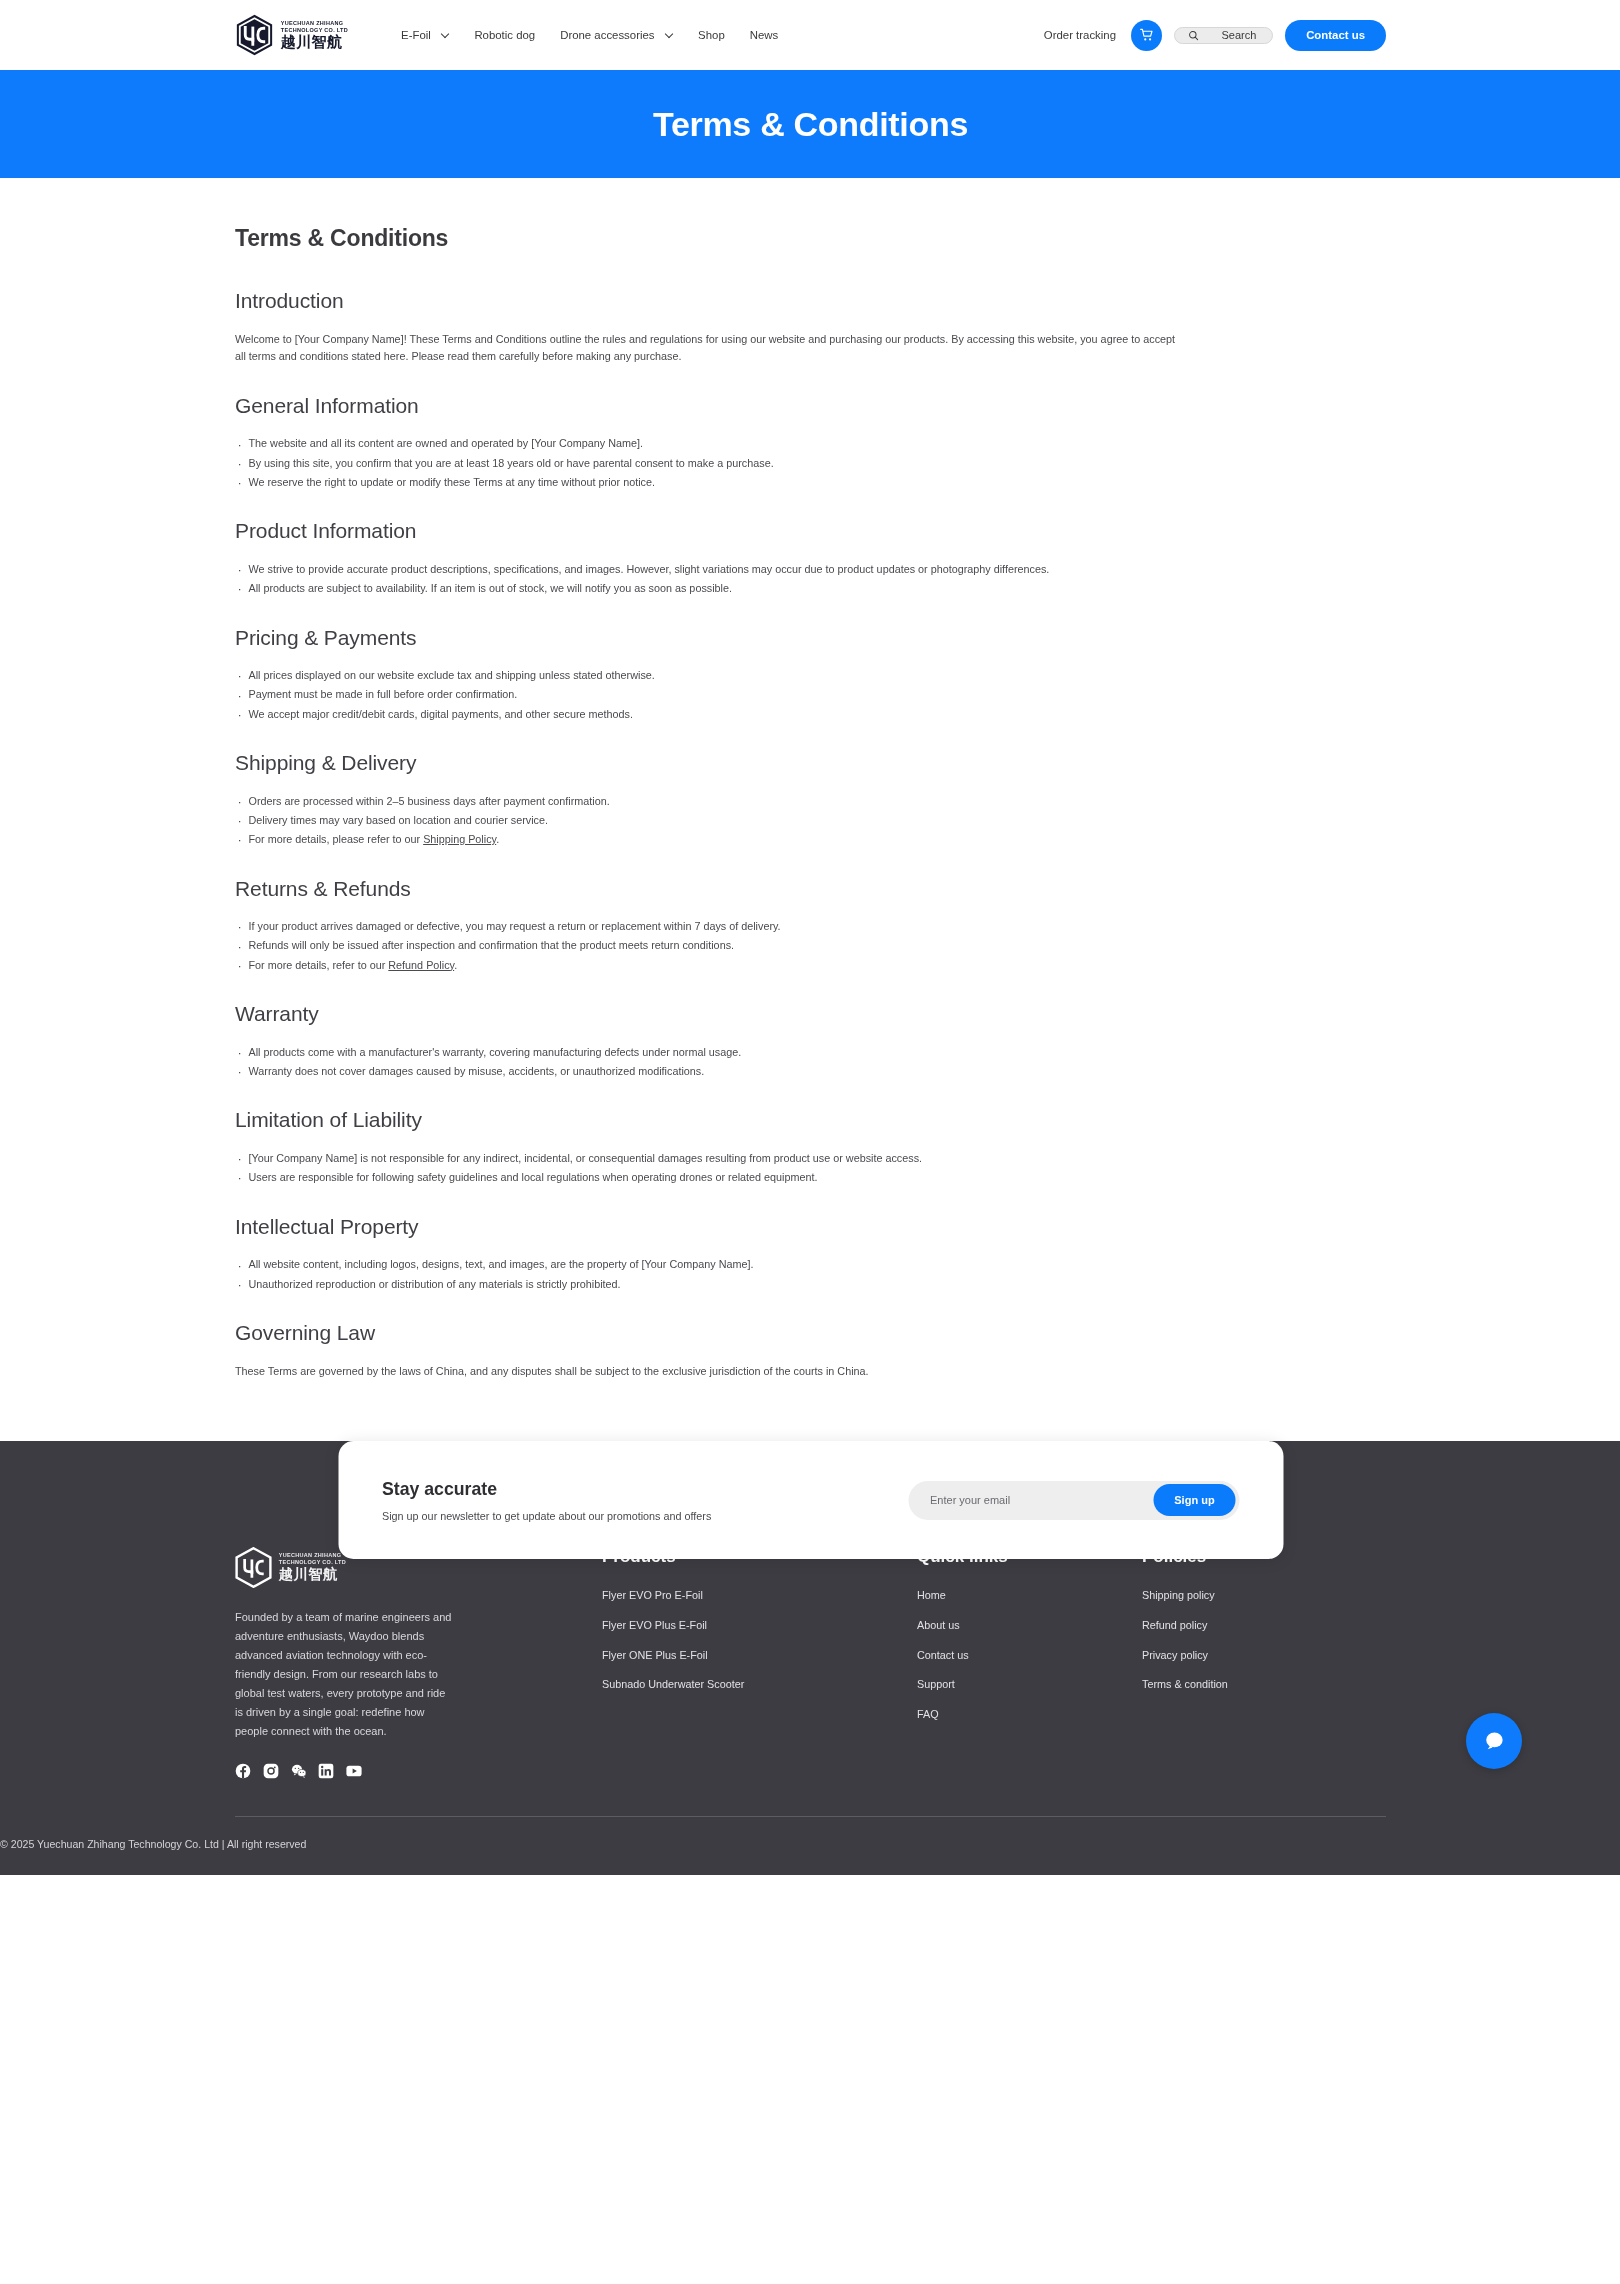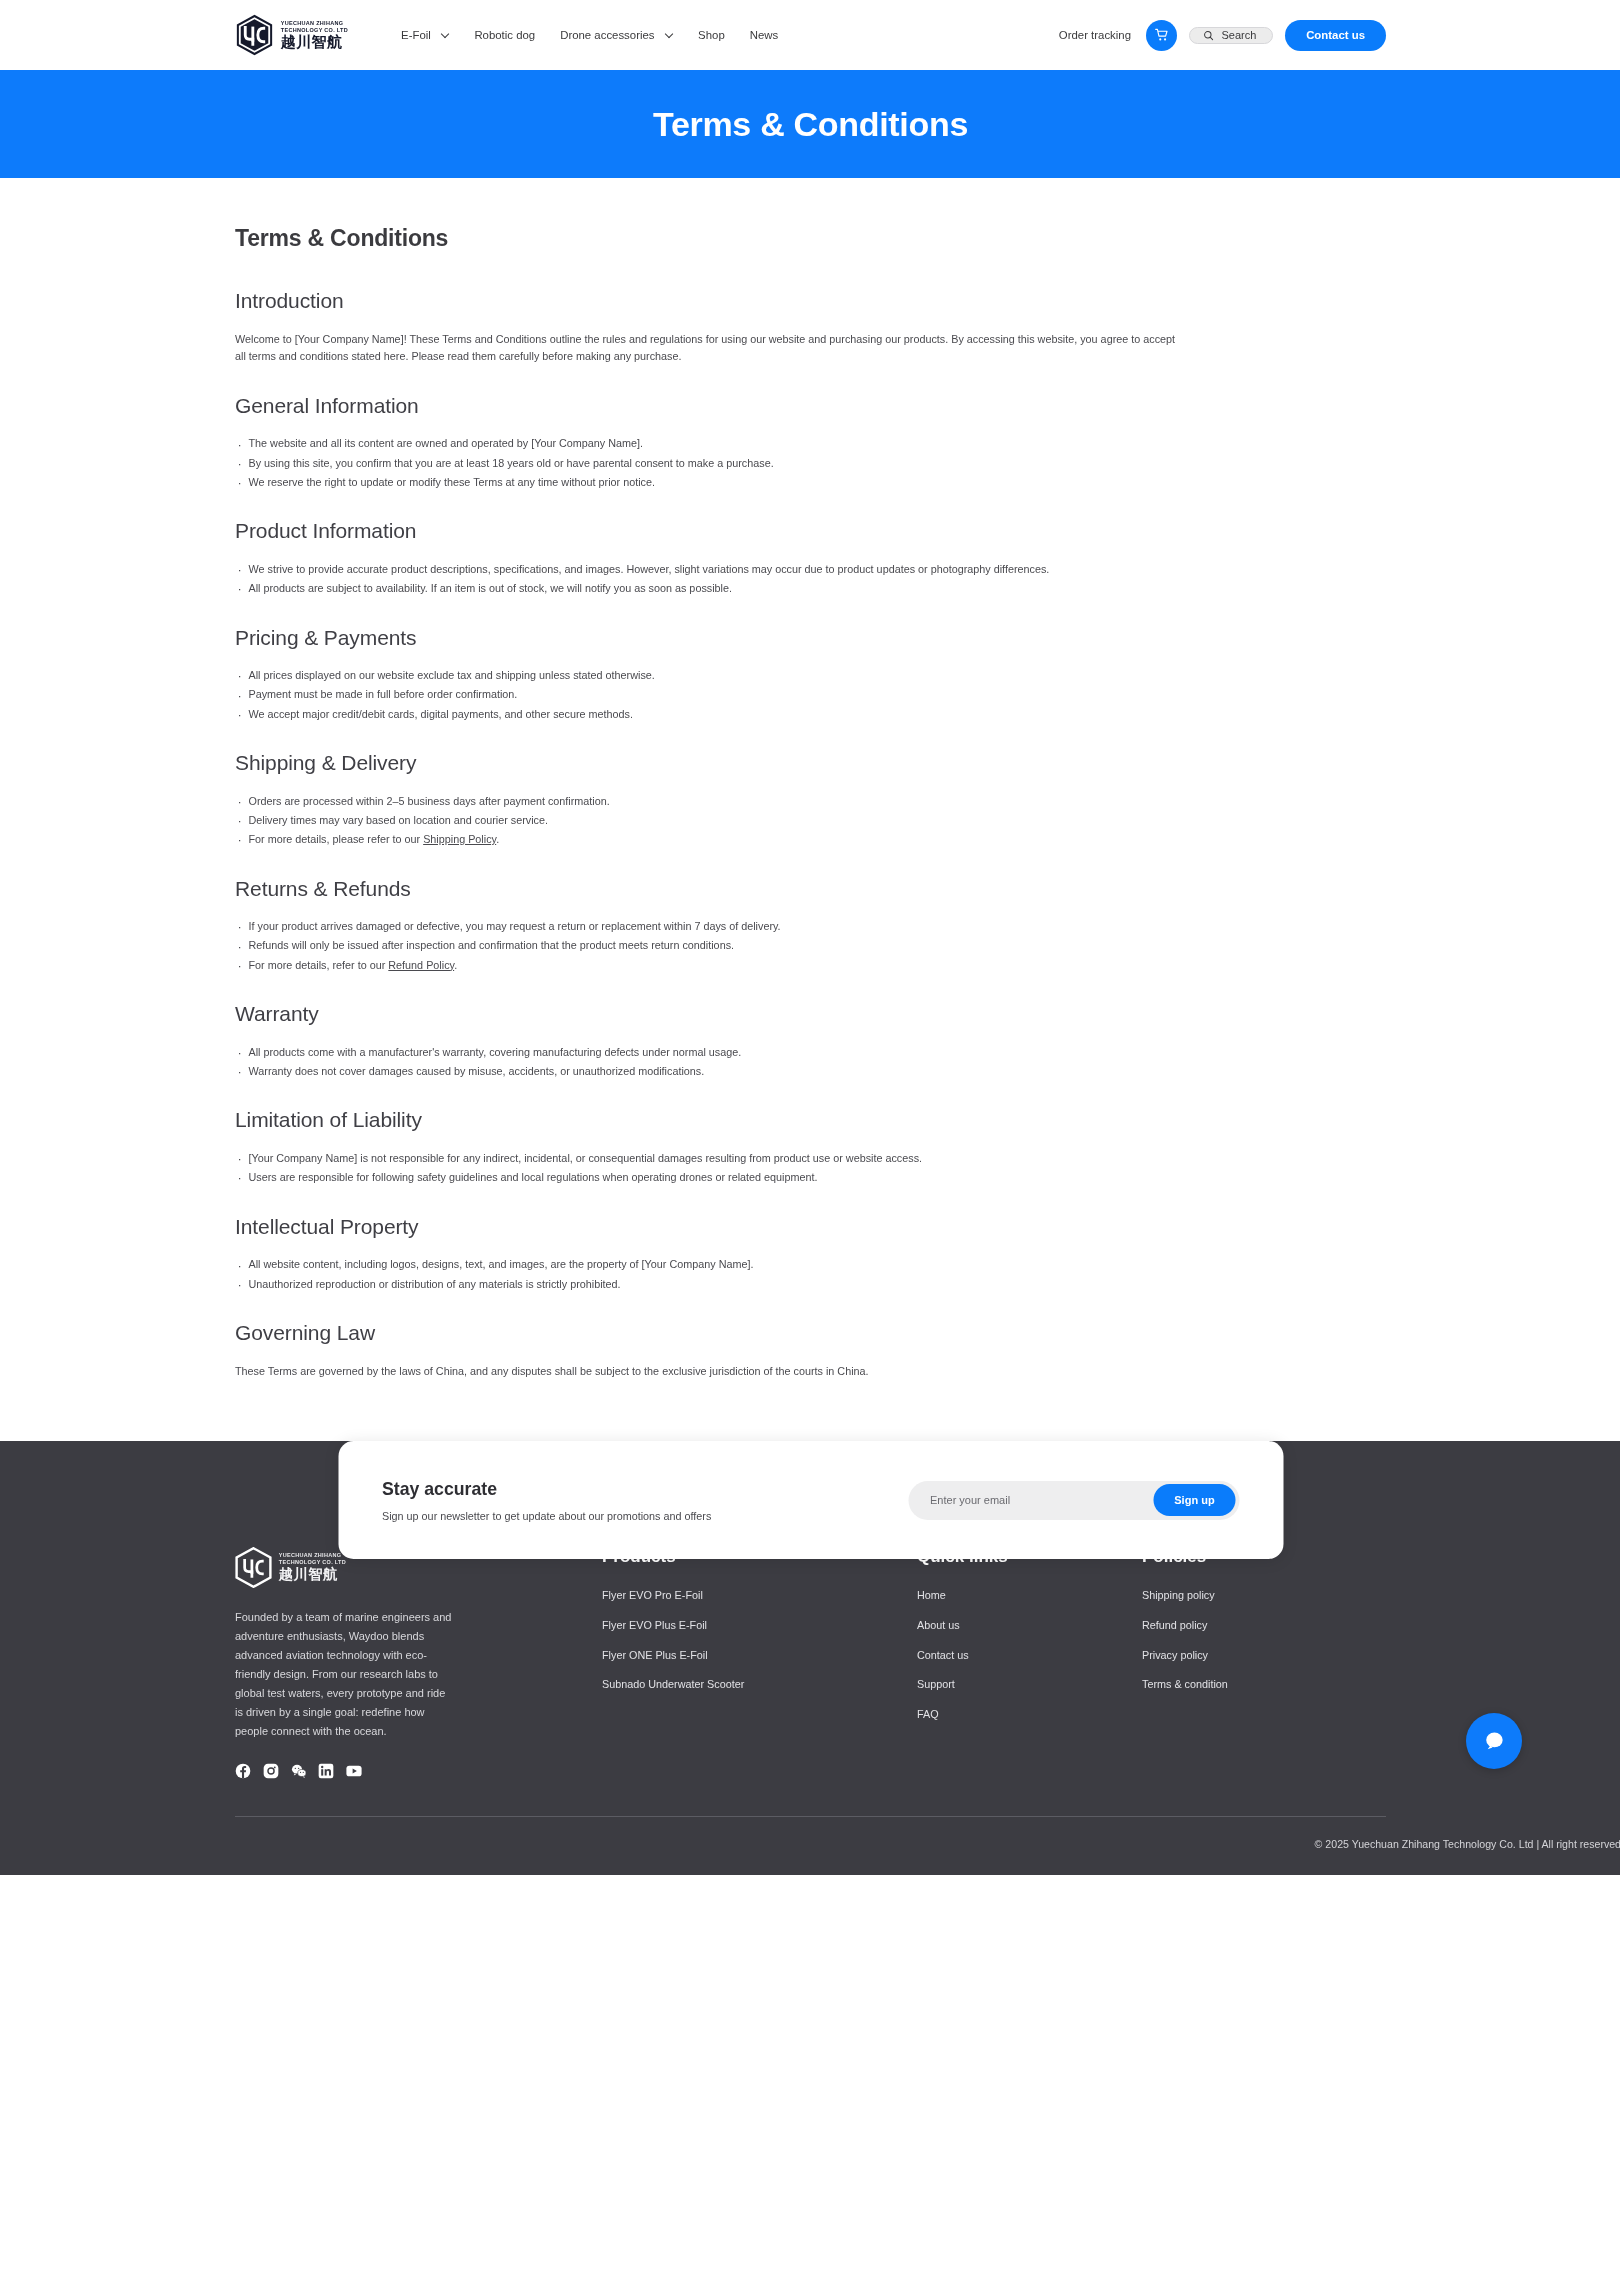--- a/index.html
+++ b/index.html
@@ -48,21 +48,21 @@
   }
   .order-tracking { font-size: 11.4px; color: #3a3a3c; white-space: nowrap; cursor: pointer; margin-right: 3.4px; }
   .cart-btn {
     width: 31px; height: 31px; border-radius: 50%;
     background: #0a7cfb; display: flex; align-items: center;
     justify-content: center; cursor: pointer; border: none;
   }
   .search-pill {
     height: 17px; border-radius: 16px; background: #ececec;
     border: 0.8px solid #d7d7da; display: flex; align-items: center;
-    gap: 7px; padding: 0 16px 0 13.5px; cursor: pointer;
+    gap: 22px; padding: 0 16px 0 13.5px; cursor: pointer;
   }
   .search-pill span { font-size: 11px; color: #3a3a3c; }
   .contact-btn {
     height: 31px; border-radius: 16px; background: #0a7cfb;
     color: #fff; font-size: 11.4px; font-weight: 700;
     display: flex; align-items: center; padding: 0 21px;
     border: none; cursor: pointer; white-space: nowrap;
     font-family: "Liberation Sans", sans-serif;
   }
 
@@ -160,21 +160,21 @@
     font-size: 17px; font-weight: 700; color: #ffffff; margin-bottom: 22px;
   }
   .f-col a {
     display: block; font-size: 10.8px; color: #e2e2e6;
     text-decoration: none; margin-bottom: 17.7px; cursor: pointer;
   }
   .f-divider {
     margin: 37px 235px 0 235px; height: 0.8px; background: #5c5c63;
   }
   .copyright {
-    text-align: right; font-size: 10.6px; color: #d4d4d8;
+    text-align: left; font-size: 10.6px; color: #d4d4d8;
     padding: 22px 0 25px 0;
   }
 
   
   .chat-btn {
     position: absolute; right: 99px; bottom: 106px;
     width: 56px; height: 56px; border-radius: 50%;
     background: #0d7bfb; display: flex; align-items: center;
     justify-content: center; cursor: pointer; z-index: 10;
     box-shadow: 0 1.7px 8.4px rgba(0,0,0,0.2); border: none;

